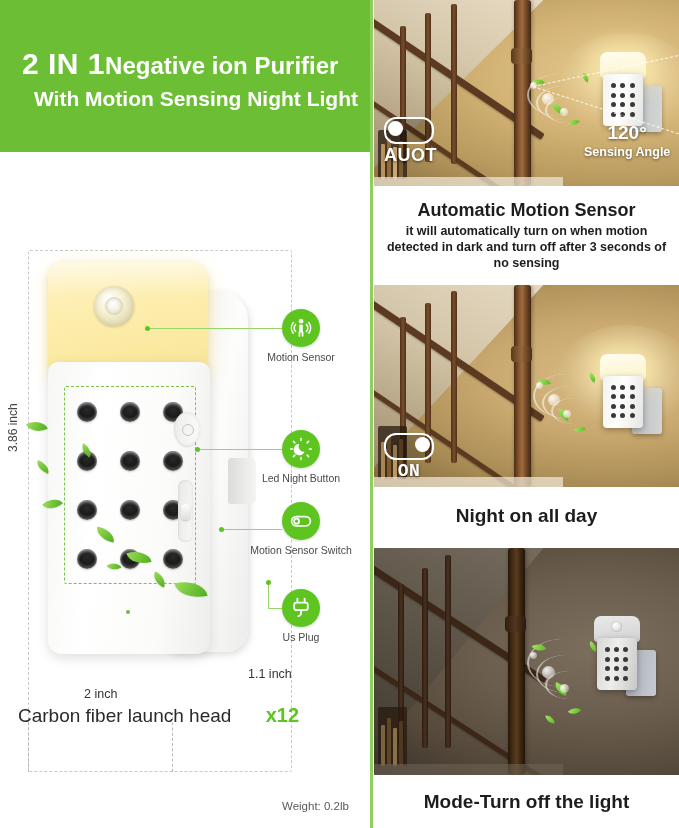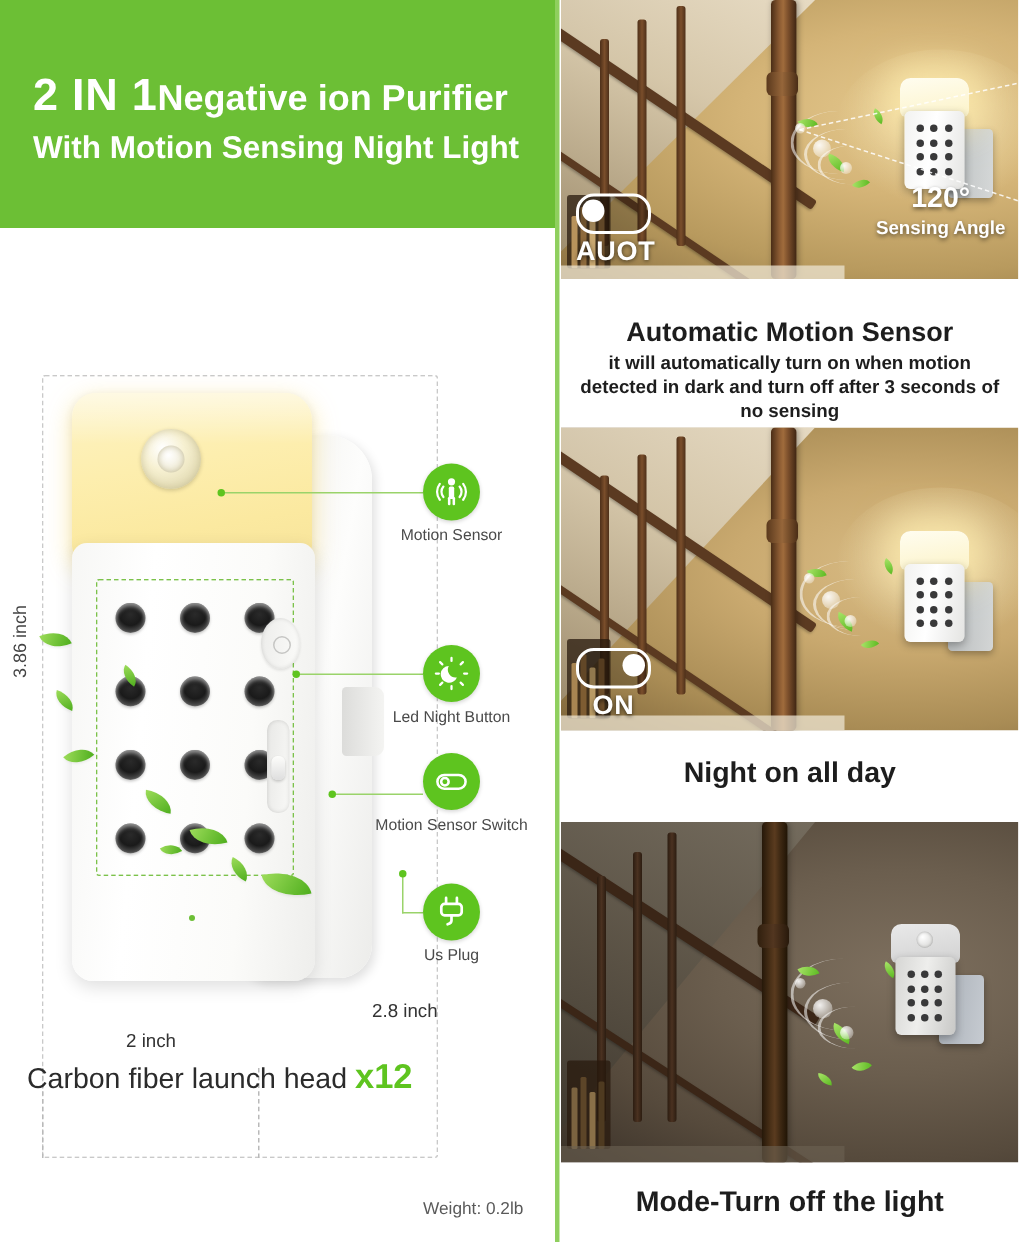--- a/index.html
+++ b/index.html
@@ -15,21 +15,21 @@
   .left-col{position:absolute;left:0;top:0;width:370px;height:828px;background:#fff;}
 
   .hero{
     position:absolute;left:0;top:0;width:370px;height:152px;
     background:#6cbf35;
   }
   .hero-inner{position:absolute;left:22px;top:32px;right:12px;margin-top:16px;}
   .hero-l1{color:#fff;white-space:nowrap;line-height:1.06;}
   .hero-l1 .big{font-size:30px;font-weight:700;letter-spacing:.5px;}
   .hero-l1 .small{font-size:24px;font-weight:700;}
-  .hero-l2{color:#fff;font-size:21px;font-weight:700;margin-top:7px;white-space:nowrap;}
+  .hero-l2{color:#fff;font-size:21px;font-weight:700;margin-top:7px;white-space:nowrap;text-align:right;}
 
   
   .stage{position:absolute;left:0;top:152px;width:370px;height:676px;}
 
   
   .dim-box{
     position:absolute;left:28px;top:98px;width:262px;height:520px;
     border:1px dashed #c9c9c9;border-radius:2px;
   }
   .dim-v-label{
@@ -131,21 +131,21 @@
   .co-label{
     position:absolute;left:50%;transform:translateX(-50%);top:42px;
     font-size:10.5px;color:#4a4a4a;white-space:nowrap;text-align:center;
   }
   .co-line{position:absolute;height:1px;background:#9ad36a;}
   .co-dot{position:absolute;width:5px;height:5px;border-radius:50%;background:#5ec41f;}
 
   .caption-main{
     position:absolute;left:18px;top:552px;font-size:19px;color:#2b2b2b;white-space:nowrap;
   }
-  .caption-main .x12{color:#5ec41f;font-size:23px;font-weight:600;}
+  .caption-main .x12{color:#5ec41f;font-size:20px;font-weight:600;margin-left:29px;}
   .weight{position:absolute;left:282px;top:648px;font-size:11.5px;color:#5a5a5a;white-space:nowrap;}
 
   
   .right-col{position:absolute;left:370px;top:0;width:309px;height:828px;background:#fff;}
   .rail{position:absolute;left:0;top:0;width:3px;height:828px;background:#8fcf5e;}
 
   .panel{position:absolute;left:4px;width:305px;overflow:hidden;}
   .photo{position:absolute;left:0;top:0;width:100%;height:100%;overflow:hidden;}
 
   
@@ -252,21 +252,21 @@
       </div>
     </div>
 
     <div class="stage">
 
       <div class="dim-box"></div>
       <div class="dim-tick" style="left:28px;top:560px;height:60px;"></div>
       <div class="dim-tick" style="left:172px;top:560px;height:60px;"></div>
       <div class="dim-v-label">3.86 inch</div>
       <div class="dim-h-label dim-w">2 inch</div>
-      <div class="dim-h-label dim-d">2.8 inch</div>
+      <div class="dim-h-label dim-d">1.1 inch</div>
 
       <div class="device">
         <div class="dev-side"></div>
         <div class="dev-plug"></div>
         <div class="dev-shade"></div>
         <div class="dev-dome"></div>
         <div class="dev-body">
           <div class="vent-area">
             <div class="vent-grid">
               <div class="vent"></div>
@@ -434,35 +434,35 @@
         <div class="cone" style="left:0;top:0;right:0;bottom:0;">
           <div class="cone-line" style="left:52%;top:46%;width:158px;transform:rotate(-12deg);"></div>
           <div class="cone-line" style="left:52%;top:46%;width:158px;transform:rotate(18deg);"></div>
         </div>
 
         <div class="angle-wrap" style="left:66%;top:66%;width:34%;">
           <div class="angle-val">120°</div>
           <div class="angle-txt">Sensing Angle</div>
         </div>
 
-        <div class="toggle-badge" style="left:10px;bottom:8px;text-align:center;">
+        <div class="toggle-badge" style="left:10px;bottom:20px;text-align:center;">
           <div class="tg">
             <div class="tg-knob left"></div>
           </div>
           <div class="tg-label">AUOT</div>
         </div>
       </div>
     </div>
 
-    <div class="txtblock" style="top:186px;height:97px;padding-top:25px;">
+    <div class="txtblock" style="top:186px;height:97px;padding-top:14px;">
       <div class="tb-title">Automatic Motion Sensor</div>
       <div class="tb-body">it will automatically turn on when motion detected in dark and turn off after 3 seconds of no sensing</div>
     </div>
 
-    <div class="panel" style="top:285px;height:202px;">
+    <div class="panel" style="top:285px;height:202px;font-family:Liberation Mono, monospace;">
       <div class="photo scene scene-mid">
         <div class="wall"></div>
         <div class="stairs">
           <div class="stair-wall"></div>
           <div class="rail-diag" style="left:-4%;top:6%;width:116%;height:7px;transform:rotate(34deg);transform-origin:left center;"></div>
           <div class="rail-diag" style="left:-4%;top:50%;width:116%;height:5px;transform:rotate(34deg);transform-origin:left center;"></div>
           <div class="baluster" style="left:14%;top:16%;height:72%;"></div>
           <div class="baluster" style="left:28%;top:9%;height:79%;"></div>
           <div class="baluster" style="left:42%;top:3%;height:85%;"></div>
           <div class="bookshelf">

